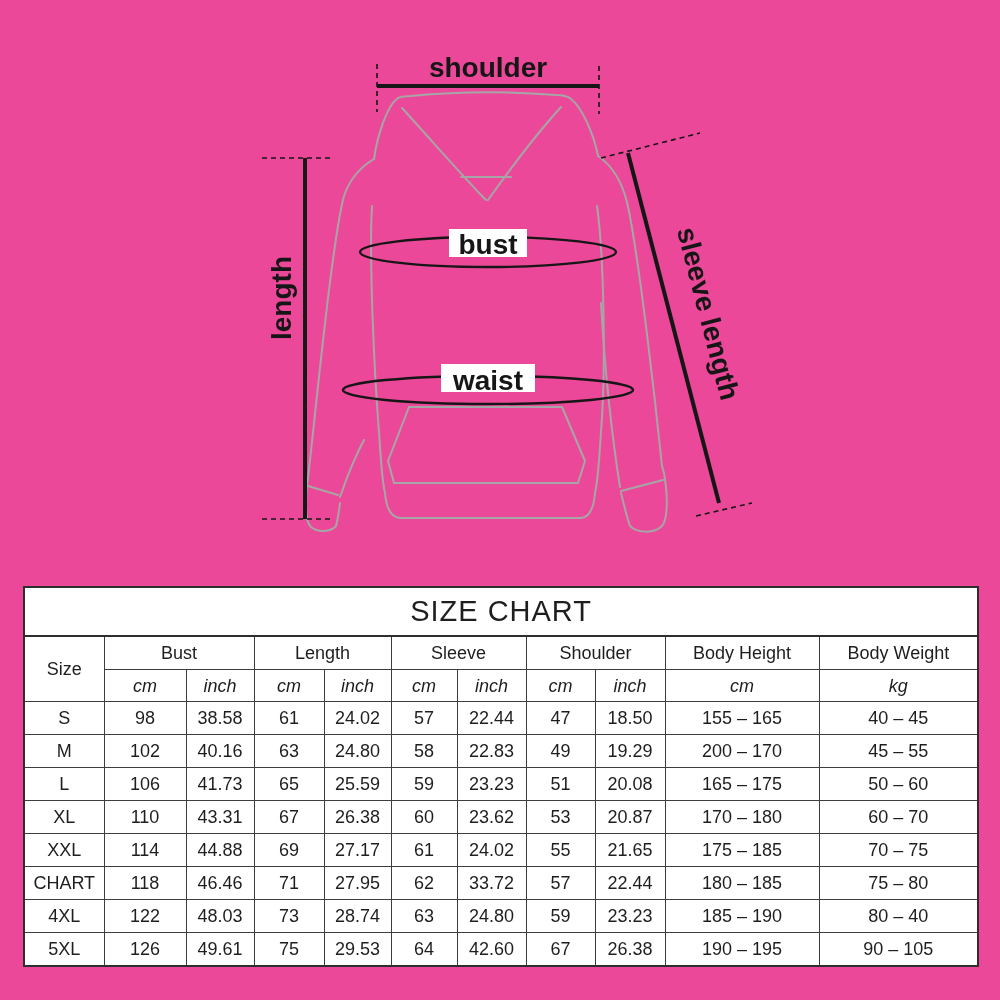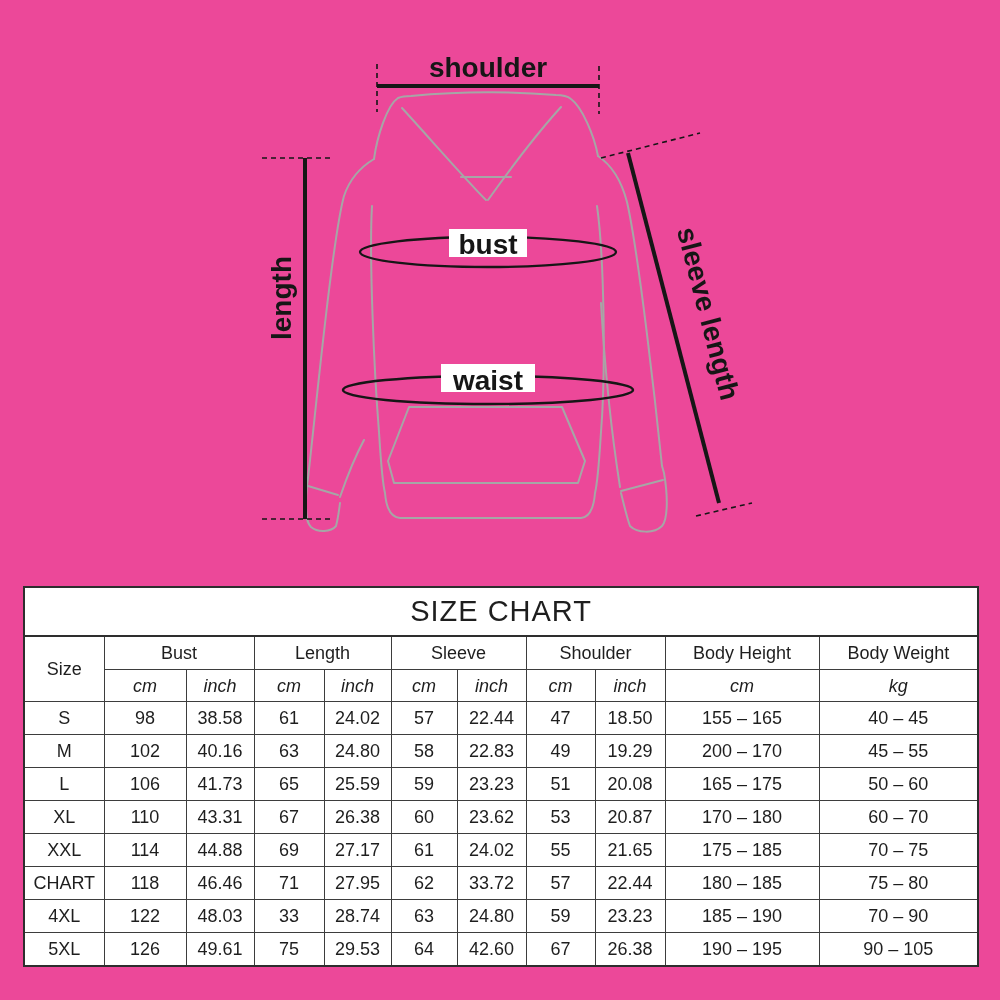--- a/index.html
+++ b/index.html
@@ -197,28 +197,28 @@
           <td>33.72</td>
           <td>57</td>
           <td>22.44</td>
           <td>180 – 185</td>
           <td>75 – 80</td>
         </tr>
         <tr>
           <td>4XL</td>
           <td>122</td>
           <td>48.03</td>
-          <td>33</td>
+          <td>73</td>
           <td>28.74</td>
           <td>63</td>
           <td>24.80</td>
           <td>59</td>
           <td>23.23</td>
           <td>185 – 190</td>
-          <td>70 – 90</td>
+          <td>80 – 40</td>
         </tr>
         <tr>
           <td>5XL</td>
           <td>126</td>
           <td>49.61</td>
           <td>75</td>
           <td>29.53</td>
           <td>64</td>
           <td>42.60</td>
           <td>67</td>

